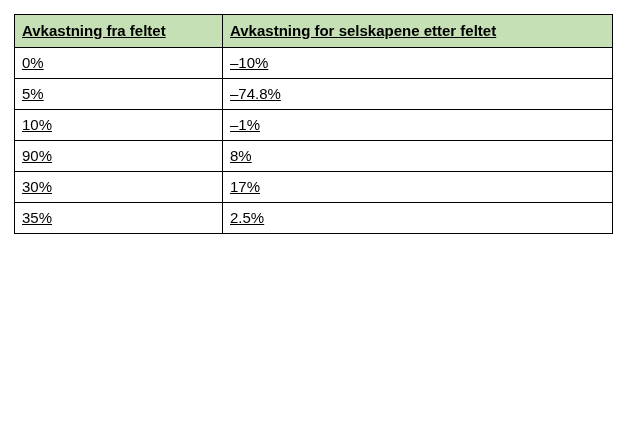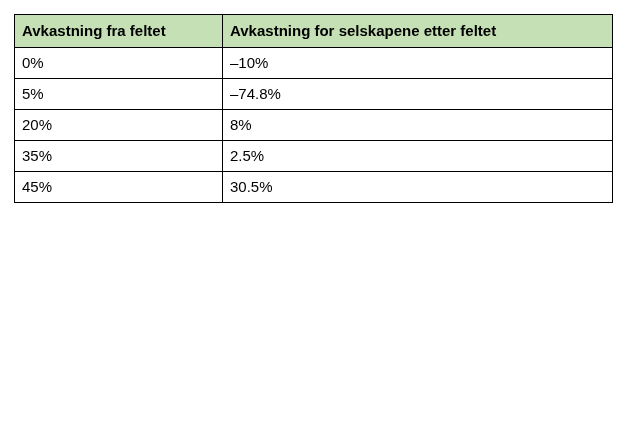--- a/index.html
+++ b/index.html
@@ -12,20 +12,21 @@
     background: #ffffff;
     font-family: "Liberation Sans", sans-serif;
   }
   .page {
     position: relative;
     width: 627px;
     height: 429px;
     box-sizing: border-box;
     padding: 14px 14px 0 14px;
     background: #ffffff;
+    text-decoration: underline;
   }
   table.data-table {
     border-collapse: collapse;
     table-layout: fixed;
     width: 598px;
     font-size: 15px;
     color: #000000;
   }
   table.data-table col.col-left  { width: 208px; }
   table.data-table col.col-right { width: 390px; }
@@ -71,26 +72,30 @@
     <tbody>
       <tr>
         <td>0%</td>
         <td>–10%</td>
       </tr>
       <tr>
         <td>5%</td>
         <td>–74.8%</td>
       </tr>
       <tr>
-        <td>20%</td>
+        <td>10%</td>
+        <td>–1%</td>
+      </tr>
+      <tr>
+        <td>90%</td>
         <td>8%</td>
+      </tr>
+      <tr>
+        <td>30%</td>
+        <td>17%</td>
       </tr>
       <tr>
         <td>35%</td>
         <td>2.5%</td>
-      </tr>
-      <tr>
-        <td>45%</td>
-        <td>30.5%</td>
       </tr>
     </tbody>
   </table>
 </div>
 
 </body></html>

